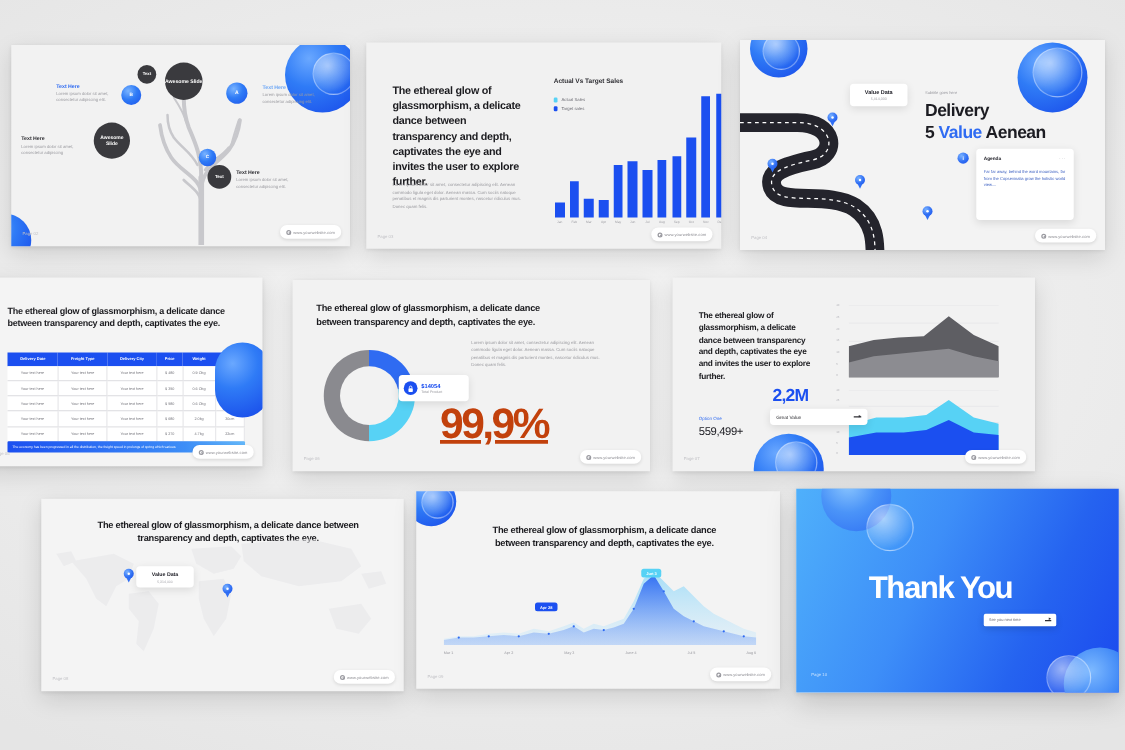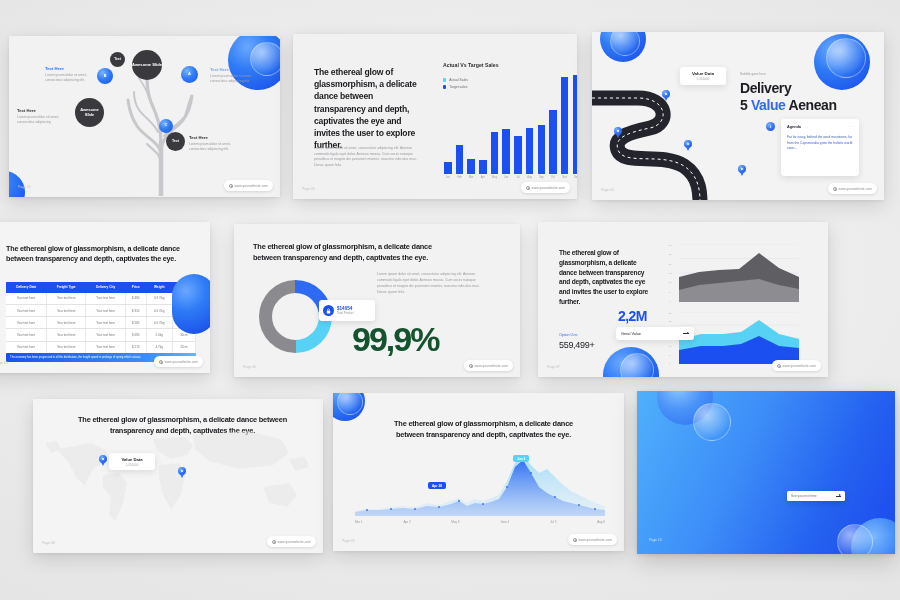--- a/index.html
+++ b/index.html
@@ -92,21 +92,21 @@
   table.dt td { font-size:3px; color:#77777e; padding:3.6px 2px; text-align:center;
                 border-bottom:.4px solid #e3e3e6; border-right:.4px solid #e9e9ec; background:#fff; }
   .tbl-foot { position:absolute; height:9px; border-radius:1px; display:flex; align-items:center;
               padding-left:4px; font-size:2.7px; color:#fff;
               background:linear-gradient(90deg,#1b4ff0,#3d8ef7 75%,#63b8fb); }
 
   
   #s5 { left:234px; top:224px; width:286px; height:153px; background:#f2f2f2; }
   .donut { position:absolute; border-radius:50%; }
   .donut::after { content:""; position:absolute; inset:13px; border-radius:50%; background:#f2f2f2; }
-  .big-pct { position:absolute; font-weight:700; color:#14532d; letter-spacing:-2px; }
+  .big-pct { position:absolute; font-weight:700; color:#c2410c; letter-spacing:-2px;text-decoration:underline; }
 
   
   #s6 { left:538px; top:222px; width:290px; height:155px; background:#f2f2f2; }
   .axis-y { position:absolute; display:flex; flex-direction:column; justify-content:space-between; }
   .axis-y span { font-size:2.3px; color:#b4b4ba; }
 
   
   #s7 { left:33px; top:399px; width:290px; height:154px; background:#f4f4f4; }
   .map-bg { position:absolute; inset:0; opacity:.55; }
 
@@ -608,20 +608,21 @@
   </div>
 
   <div class="slide dark-shadow" id="s9">
     <div style="position:absolute;left:20px;top:-22px;width:56px;height:56px;border-radius:50%;
                 background:radial-gradient(circle at 38% 32%, #8fc8ff .5%, #4b93f8 45%, #2a6af2 100%);opacity:.95;"></div>
     <div class="orb-glass" style="width:38px;height:38px;left:56px;top:12px;"></div>
     <div style="position:absolute;right:-14px;bottom:-22px;width:58px;height:58px;border-radius:50%;
                 background:radial-gradient(circle at 38% 32%, #7db9ff, #3d86f6 48%, #1f55ee 100%);"></div>
     <div class="orb-glass" style="width:36px;height:36px;right:22px;bottom:-6px;"></div>
 
+    <div class="ty" style="left:58px;top:65px;font-size:25px;">Thank You</div>
 
     <div class="ty-pill" style="left:150px;top:100px;width:58px;height:10px;">
       <span class="t">See you next time</span>
       <span class="arrow" style="width:5px;"></span>
     </div>
 
     <div style="position:absolute;left:12px;bottom:12px;font-size:3.4px;color:rgba(255,255,255,.7);">Page 10</div>
   </div>
 
 </div>

